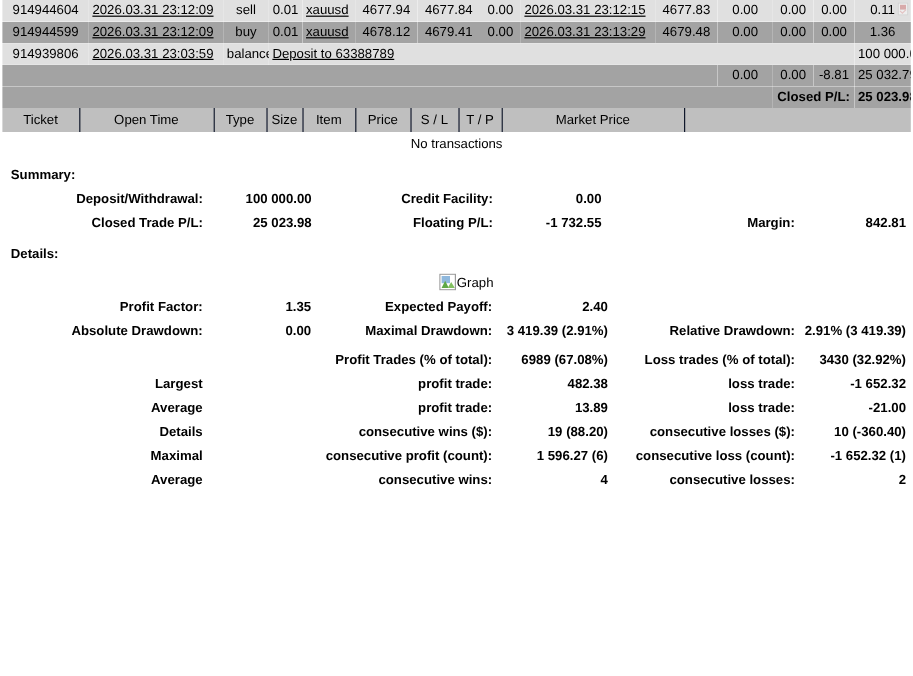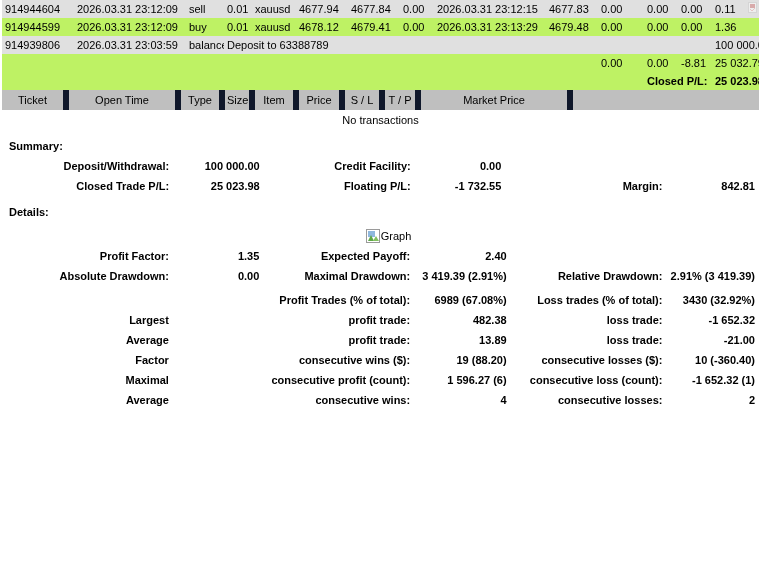--- a/index.html
+++ b/index.html
@@ -43,24 +43,24 @@
   }
   table.grid td, table.grid th {
     font-size: 11px;
     font-family: "Liberation Sans", sans-serif;
     padding: 2px 3px;
     white-space: nowrap;
     overflow: hidden;
     line-height: 14px;
   }
   tr.shade td { background: #e0e0e0; }
-  tr.plain td { background: #bef264; }
-
-  .num { text-align: left; }
-  .lft { text-align: left; }
+  tr.plain td { background: #a3a3a3; }
+
+  .num { text-align: center; }
+  .lft { text-align: left; text-decoration: underline; }
   .bold { font-weight: bold; }
 
   .trades-top { margin-top: 33px; }
 
   
   .section-title {
     font-weight: bold;
     font-size: 11px;
     margin: 10px 0 4px 9px;
   }
@@ -71,21 +71,21 @@
     margin-left: 2px;
     border-collapse: collapse;
     table-layout: fixed;
   }
   table.wo th {
     background: #bfbfbf;
     font-weight: normal;
     font-size: 11px;
     padding: 3px 2px;
     text-align: center;
-    border-right: 6px solid #0f172a;
+    border-right: 1px solid #0f172a;
     line-height: 14px;
   }
   table.wo th.last { border-right: none; }
   table.wo td.notrans {
     text-align: center;
     padding: 4px 0;
     background: #ffffff;
     font-size: 11px;
   }
 
@@ -331,21 +331,21 @@
       </tr>
       <tr>
         <td class="kleft">Average</td>
         <td class="v"></td>
         <td class="k">profit trade:</td>
         <td class="v">13.89</td>
         <td class="k">loss trade:</td>
         <td class="v">-21.00</td>
       </tr>
       <tr>
-        <td class="kleft">Factor</td>
+        <td class="kleft">Details</td>
         <td class="v"></td>
         <td class="k">consecutive wins ($):</td>
         <td class="v">19 (88.20)</td>
         <td class="k">consecutive losses ($):</td>
         <td class="v">10 (-360.40)</td>
       </tr>
       <tr>
         <td class="kleft">Maximal</td>
         <td class="v"></td>
         <td class="k">consecutive profit (count):</td>

